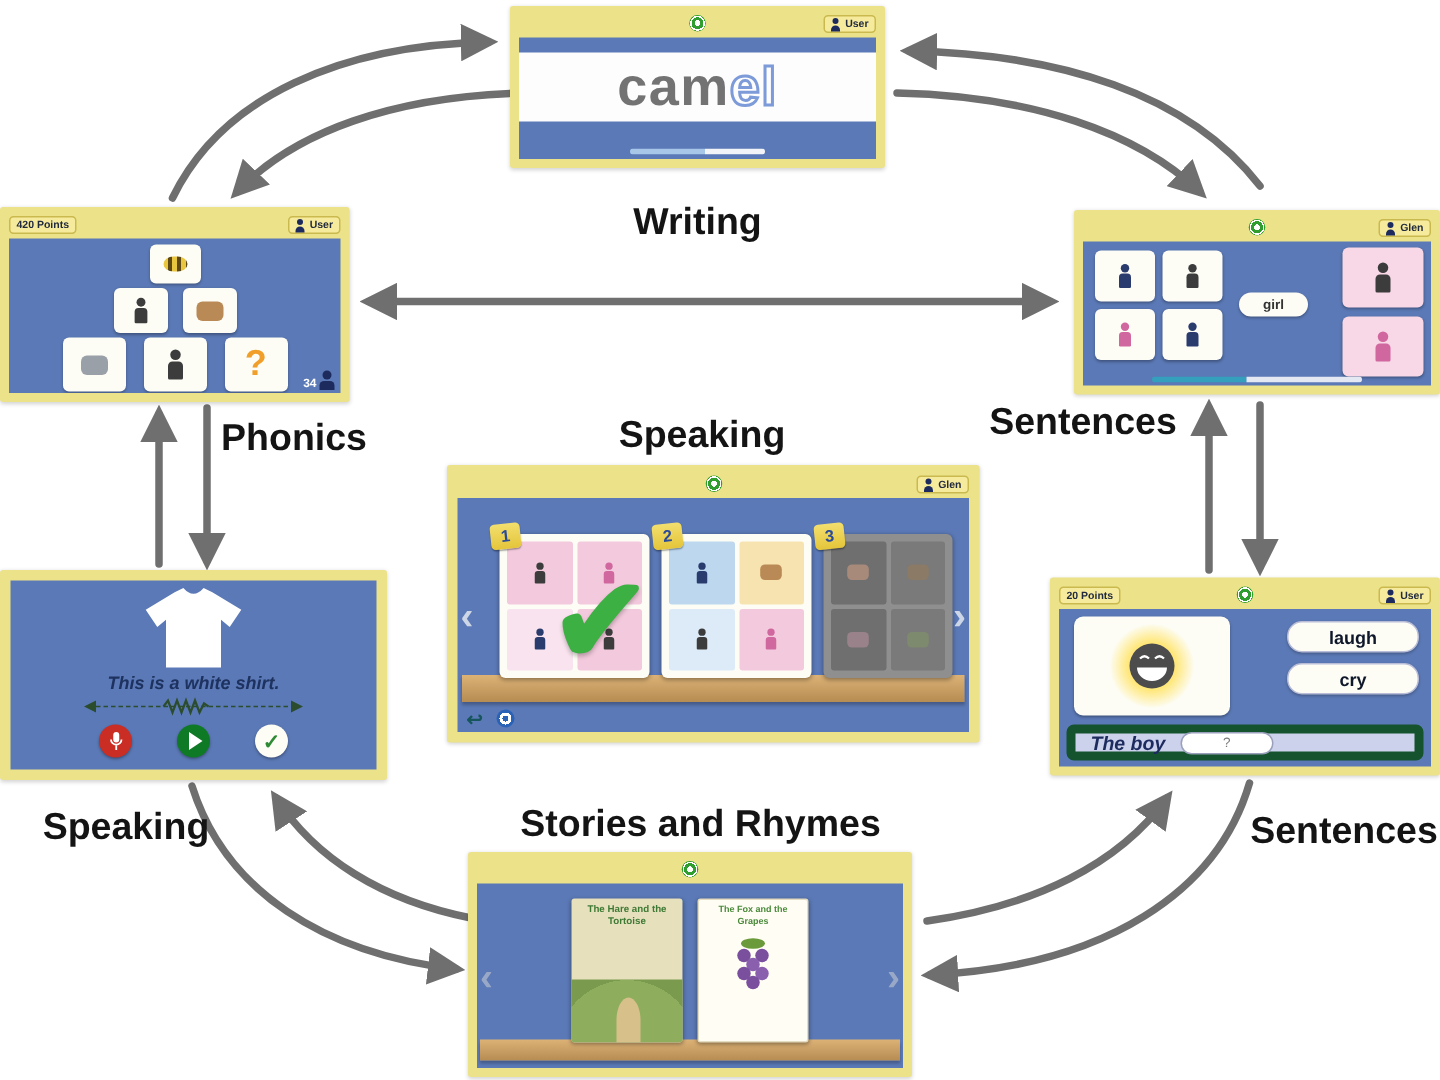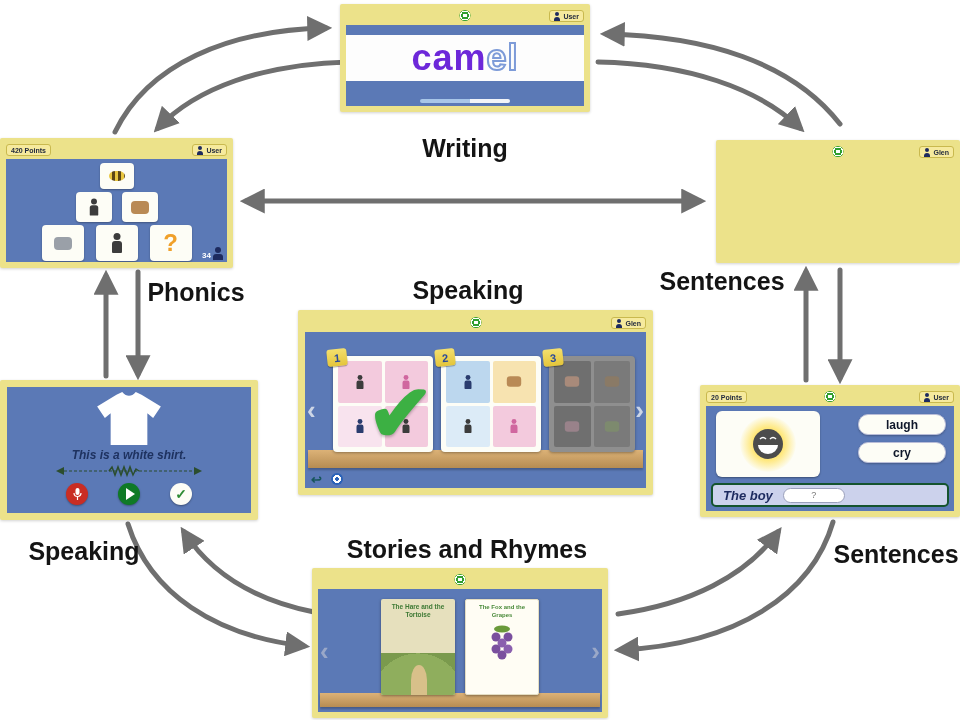--- a/index.html
+++ b/index.html
@@ -38,21 +38,21 @@
   .fig.pink{color:#d0679f}
   .fig.navy{color:#2a3c6e}
   .bee{width:16px;height:10px;border-radius:50%/60%;background:repeating-linear-gradient(90deg,#e9c63f 0 3px,#5d4714 3px 6px)}
   .blob{width:18px;height:13px;border-radius:4px;background:#b98a55}
   .blob.gray{background:#9aa0a8}
   .chev{position:absolute;top:50%;transform:translateY(-50%);font-size:26px;font-weight:bold;color:#cdd6e6;line-height:1}
 
   
   .wordband{position:absolute;left:0;right:0;top:10px;height:46px;background:#fdfdfd;display:flex;align-items:center;justify-content:center;
             font-weight:bold;font-size:36px;letter-spacing:1px;line-height:1}
-  .word-solid{color:#6d28d9}
+  .word-solid{color:#737373}
   .word-outline{color:transparent;-webkit-text-stroke:2px #7d9bd8}
   .wprog{position:absolute;bottom:3px;left:50%;transform:translateX(-50%);width:90px;height:4px;display:flex;border-radius:2px;overflow:hidden}
 
   
   .pcards{position:absolute;left:0;right:0;top:0;display:flex;flex-direction:column;align-items:center;padding-top:2px}
   .crow{display:flex;gap:10px;margin-top:3px}
   .qmark{color:#f0a02a;font-size:24px;font-weight:bold}
   .score{position:absolute;right:4px;bottom:2px;display:flex;align-items:flex-end;gap:2px;color:#fff;font-size:8px;font-weight:bold}
 
   
@@ -90,21 +90,21 @@
   .okmark{color:#2e8b34;font-size:14px;font-weight:bold;line-height:1}
 
   
   .facecard{position:absolute;left:10px;top:5px;width:104px;height:66px;background:#fdfdf6;border-radius:6px;
             box-shadow:0 1px 2px rgba(0,0,0,.35);display:flex;align-items:center;justify-content:center}
   .glow{width:56px;height:56px;border-radius:50%;background:radial-gradient(circle,#ffe77a 0 40%,rgba(255,231,122,0) 72%);
         display:flex;align-items:center;justify-content:center}
   .optbtn{position:absolute;right:8px;width:88px;height:21px;background:#fdfdf6;border:1px solid #b9bdd8;border-radius:10px;
           display:flex;align-items:center;justify-content:center;font-size:12px;font-weight:bold;color:#0f172a;
           box-shadow:0 1px 2px rgba(0,0,0,.25)}
-  .sentstrip{position:absolute;left:5px;right:5px;bottom:4px;height:24px;background:#ccd2ec;border:2px solid #14532d;border-radius:5px;
+  .sentstrip{position:absolute;left:5px;right:5px;bottom:4px;height:24px;background:#ccd2ec;border:6px solid #14532d;border-radius:5px;
              display:flex;align-items:center;padding:0 10px;gap:10px}
   .sprompt{font-size:13px;font-weight:bold;font-style:italic;color:#1c2a5e;line-height:1}
   .sblank{width:62px;height:15px;background:#fff;border:1px solid #9aa0bb;border-radius:8px;display:flex;align-items:center;
           justify-content:center;font-size:9px;color:#777}
 
   
   .bshelf{position:absolute;left:2px;right:2px;bottom:5px;height:14px;background:linear-gradient(#dcb277,#b68c52);box-shadow:0 2px 2px rgba(0,0,0,.25)}
   .books{position:absolute;left:0;right:0;bottom:17px;display:flex;justify-content:center;gap:10px;align-items:flex-end}
   .book{width:74px;height:96px;border-radius:2px;box-shadow:0 1px 3px rgba(0,0,0,.4);position:relative;overflow:hidden;padding-top:4px;text-align:center}
   .book.b1{background:#e6e0bd}
@@ -207,20 +207,49 @@
 </div>
 
 <div class="panel" style="left:716px;top:140px;width:244px;height:123px">
   <div class="ptop">
     <span class="logo"></span>
     <span class="pill right">
       <span class="person"></span>
       <span>Glen</span>
     </span>
   </div>
+  <div class="screen">
+    <div class="vgrid">
+      <div class="card">
+          <span class="fig navy" style="transform:scale(.8)"></span>
+        </div>
+      <div class="card">
+          <span class="fig" style="transform:scale(.8)"></span>
+        </div>
+      <div class="card">
+          <span class="fig pink" style="transform:scale(.8)"></span>
+        </div>
+      <div class="card">
+          <span class="fig navy" style="transform:scale(.8)"></span>
+        </div>
+    </div>
+    <div class="vpill">girl</div>
+    <div class="vright">
+      <div class="card pinkbg" style="width:54px;height:40px">
+          <span class="fig"></span>
+        </div>
+      <div class="card pinkbg" style="width:54px;height:40px">
+          <span class="fig pink"></span>
+        </div>
+    </div>
+    <div class="vprog">
+      <i style="width:45%;background:#35a0bd"></i>
+      <i style="width:55%;background:#e3e8f2"></i>
+    </div>
+  </div>
 </div>
 
 <div class="panel" style="left:298px;top:310px;width:355px;height:185px;padding:7px">
   <div class="ptop">
     <span class="logo"></span>
     <span class="pill right">
       <span class="person"></span>
       <span>Glen</span>
     </span>
   </div>

